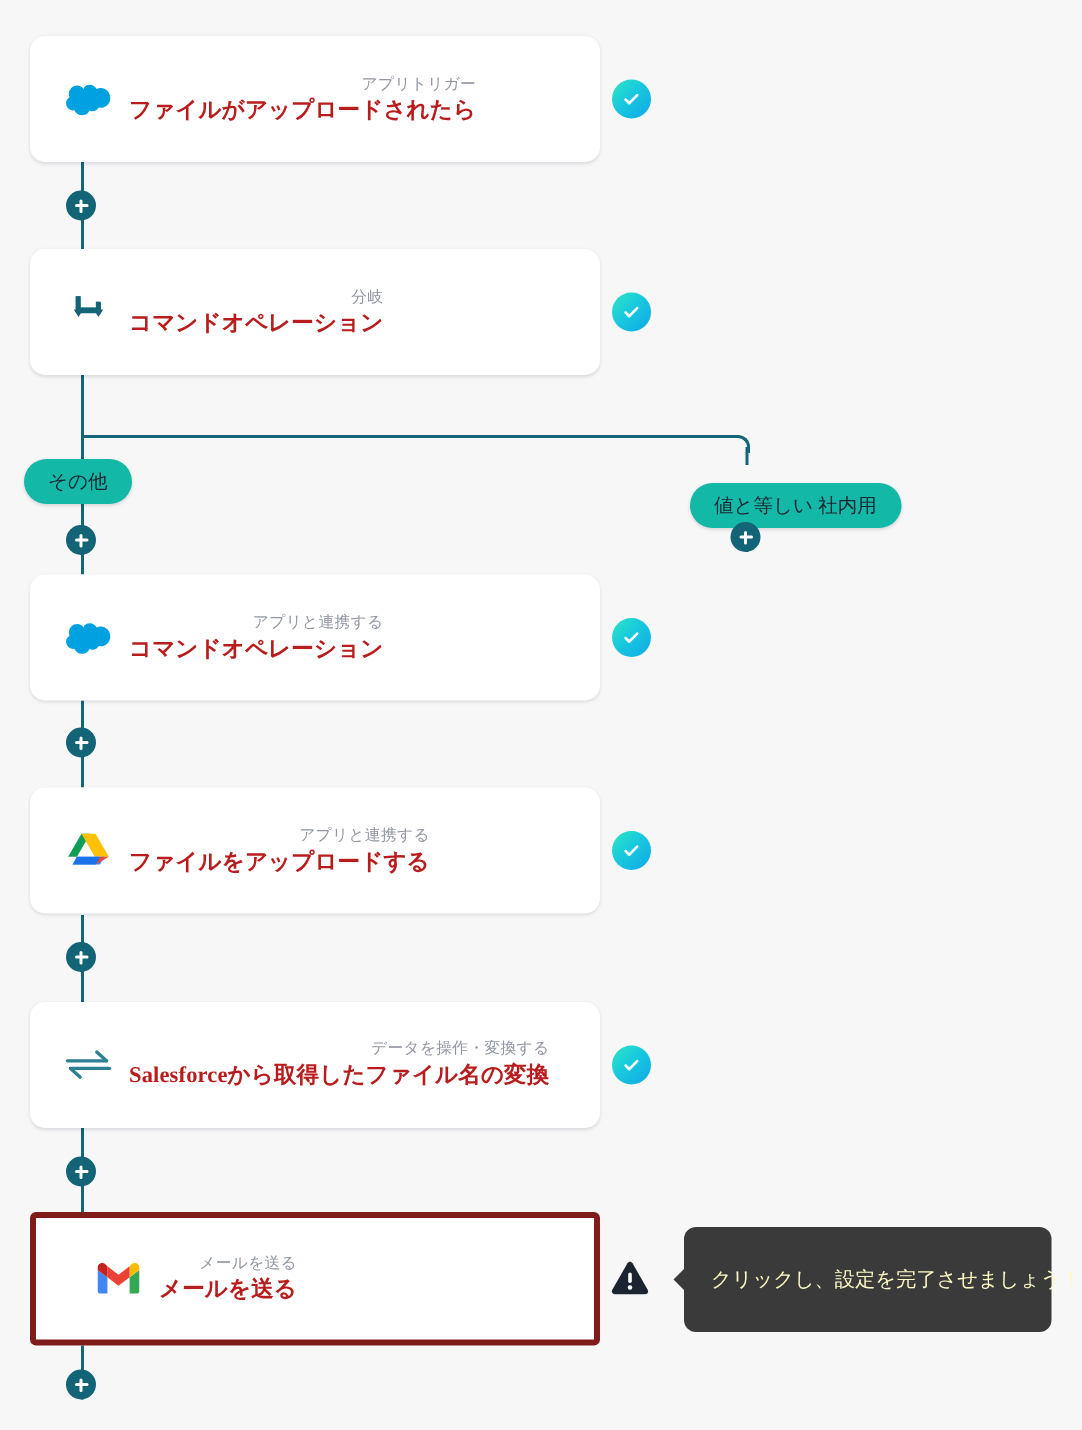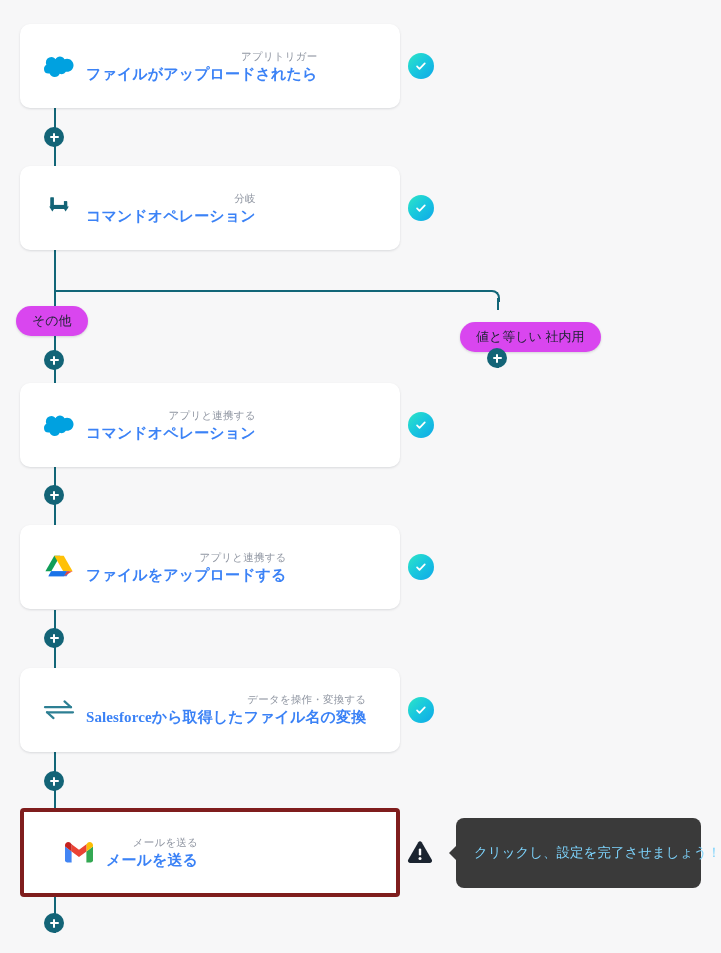--- a/index.html
+++ b/index.html
@@ -108,21 +108,21 @@
   .card-sub {
     font-size: 10.5px;
     color: #9096a2;
     line-height: 14px;
     letter-spacing: 0.2px;
     white-space: nowrap;
   }
   .card-title {
     font-size: 15px;
     font-weight: bold;
-    color: #3b82f6;
+    color: #b91c1c;
     line-height: 21px;
     white-space: nowrap;
     letter-spacing: 0.1px;
   }
 
   
   .status {
     position: absolute;
     z-index: 5;
   }
@@ -140,40 +140,40 @@
     height: 28px;
     display: flex;
     align-items: center;
     justify-content: center;
   }
 
   
   .branch-pill {
     position: absolute;
     height: 30px;
-    background: #d946ef;
+    background: #14b8a6;
     border-radius: 15px;
     box-shadow: 0 1px 3px rgba(16,24,40,0.10), 0 1px 2px rgba(16,24,40,0.06);
     display: flex;
     align-items: center;
     justify-content: center;
     padding: 0 16px;
     font-size: 13px;
     color: #1b2430;
     white-space: nowrap;
     z-index: 5;
     cursor: pointer;
     box-sizing: border-box;
   }
 
   
   .tooltip {
     position: absolute;
     background: #3a3a3a;
-    color: #7dd3fc;
+    color: #fef9c3;
     border-radius: 8px;
     font-size: 13.5px;
     line-height: 18px;
     padding: 14px 18px;
     z-index: 8;
     white-space: nowrap;
     box-sizing: border-box;
     display: flex;
     align-items: center;
   }

